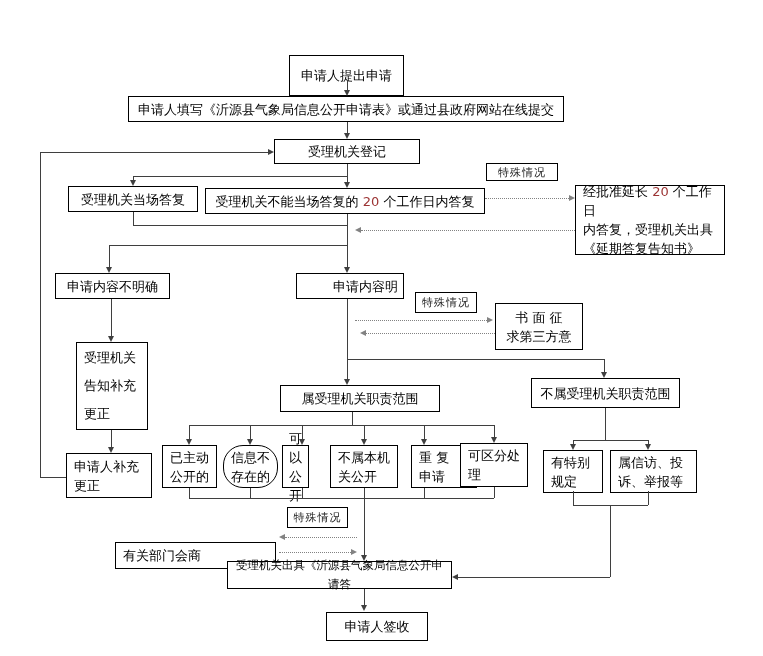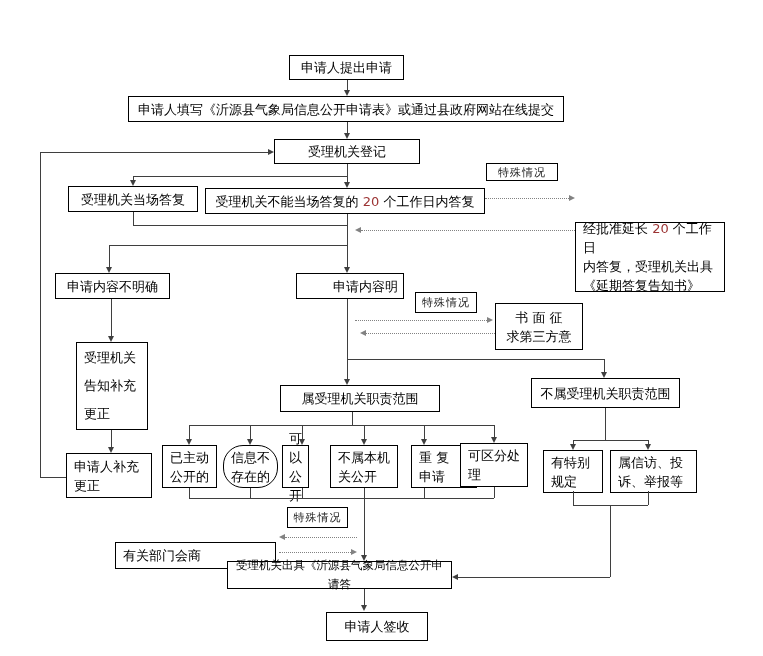--- a/index.html
+++ b/index.html
@@ -18,39 +18,39 @@
   .line{position:absolute;}
   .line.h{border-top:1px solid #3f3f3f;height:0;}
   .line.v{border-left:1px solid #3f3f3f;width:0;}
   .line.h.dot{border-top:1px dotted #828282;}
   .arr{position:absolute;width:0;height:0;}
 </style>
 </head>
 <body>
 
 <div id="canvas">
-    <div class="node" style="left: 289px; top: 55px; width: 115px; height: 25px;">
+    <div class="node" style="left: 289px; top: 55px; width: 115px; height: 41px;">
       <div class="txt">申请人提出申请</div>
     </div>
     <div class="node" style="left: 128px; top: 96px; width: 436px; height: 26px; align-items: center;">
       <div class="txt">申请人填写《沂源县气象局信息公开申请表》或通过县政府网站在线提交</div>
     </div>
     <div class="node" style="left: 274px; top: 139px; width: 146px; height: 25px;">
       <div class="txt">受理机关登记</div>
     </div>
     <div class="node" style="left: 68px; top: 186px; width: 130px; height: 26px;">
       <div class="txt">受理机关当场答复</div>
     </div>
     <div class="node" style="left: 205px; top: 188px; width: 280px; height: 26px;">
       <div class="txt"><span>受理机关不能当场答复的 </span><span style="color: rgb(156, 52, 52);">20</span><span> 个工作日内答复</span></div>
     </div>
     <div class="node lbl" style="left: 486px; top: 163px; width: 72px; height: 18px;">
       <div class="txt">特殊情况</div>
     </div>
-    <div class="node a-left" style="left: 575px; top: 185px; width: 150px; height: 70px; margin-top: 37px;">
+    <div class="node a-left" style="left: 575px; top: 185px; width: 150px; height: 70px;">
       <div class="txt"><span>经批准延长 </span><span style="color: rgb(156, 52, 52);">20</span><span> 个工作日
 内答复，受理机关出具
 《延期答复告知书》</span></div>
     </div>
     <div class="node" style="left: 55px; top: 273px; width: 115px; height: 26px;">
       <div class="txt">申请内容不明确</div>
     </div>
     <div class="node a-right" style="left: 296px; top: 273px; width: 108px; height: 26px;">
       <div class="txt">申请内容明</div>
     </div>

